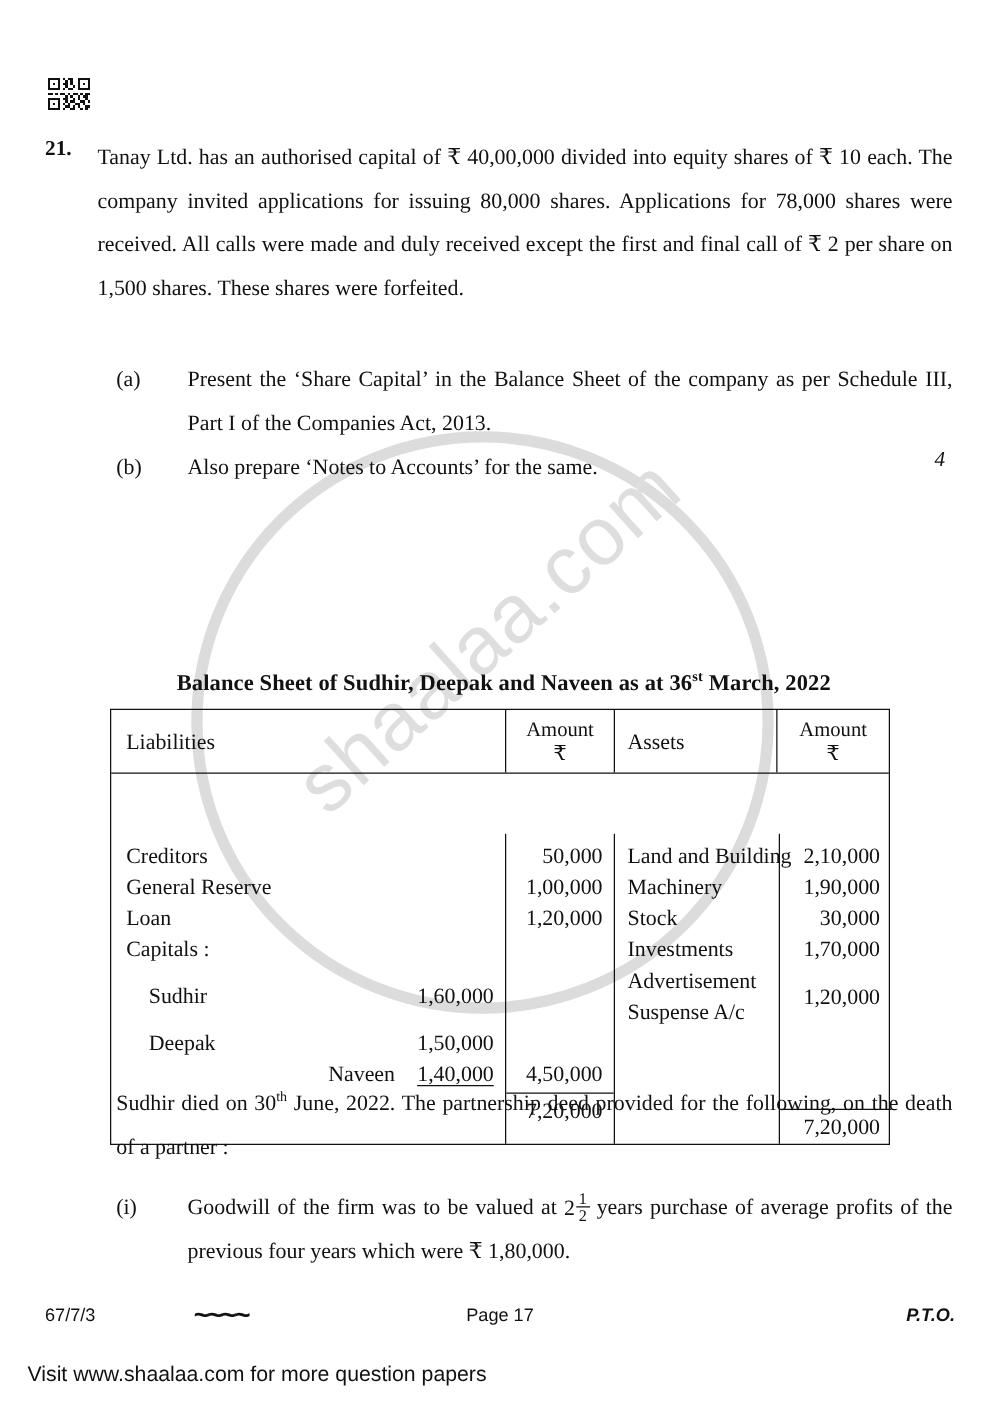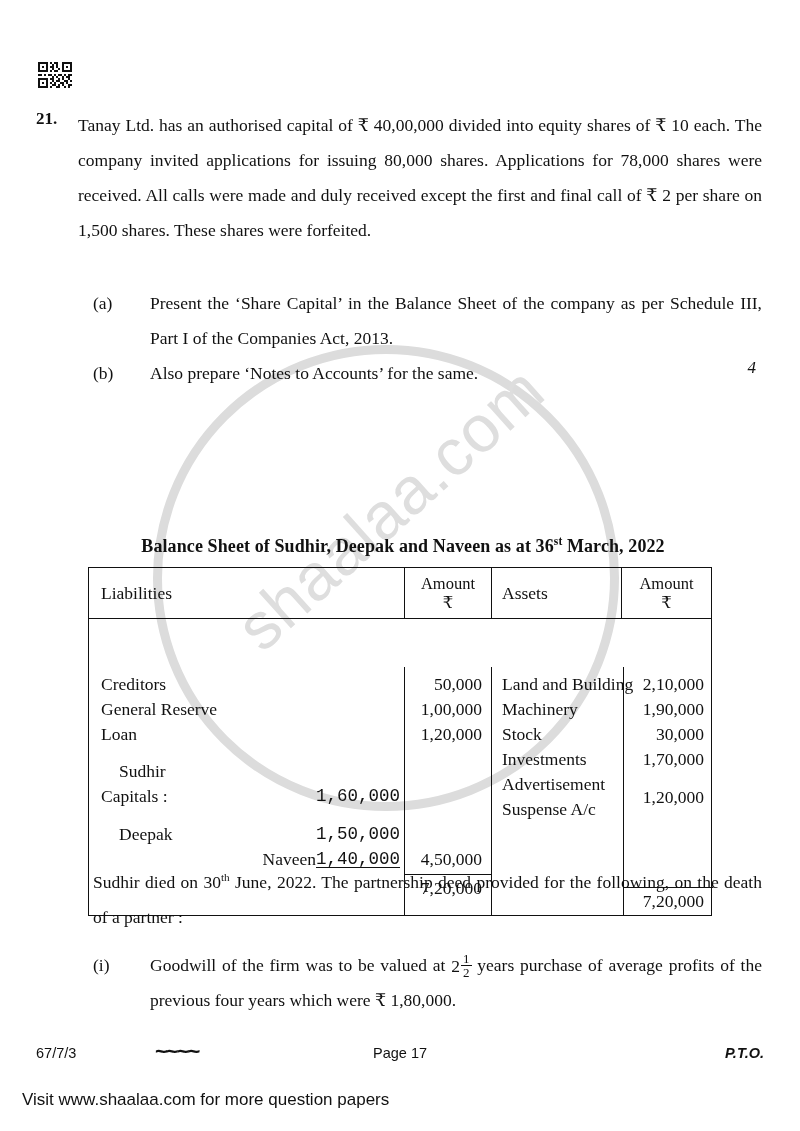--- a/index.html
+++ b/index.html
@@ -352,27 +352,27 @@
           <span class="rupee">₹</span>
         </div>
       </div>
 
       <div class="bs-body">
 
         <div class="col-liab cellpad-l">
           <div class="line">Creditors</div>
           <div class="line">General Reserve</div>
           <div class="line">Loan</div>
+          <div class="line">Capitals :</div>
           <div class="line gap-top" style="padding-left:18px;">Sudhir</div>
-          <div class="line">Capitals :</div>
           <div class="line gap-top2" style="padding-left:18px;">Deepak</div>
           <div class="line" style="padding-left:18px;text-align:right;">Naveen</div>
         </div>
 
-        <div class="col-lsub" style="padding-top:5px;font-family:Liberation Mono, monospace;">
+        <div class="col-lsub" style="padding-top:5px;">
           <div class="line num">&nbsp;</div>
           <div class="line num">&nbsp;</div>
           <div class="line num">&nbsp;</div>
           <div class="line num">&nbsp;</div>
           <div class="line num gap-top">1,60,000</div>
           <div class="line num gap-top2">1,50,000</div>
           <div class="line num under">1,40,000</div>
         </div>
 
         <div class="col-lamt">

